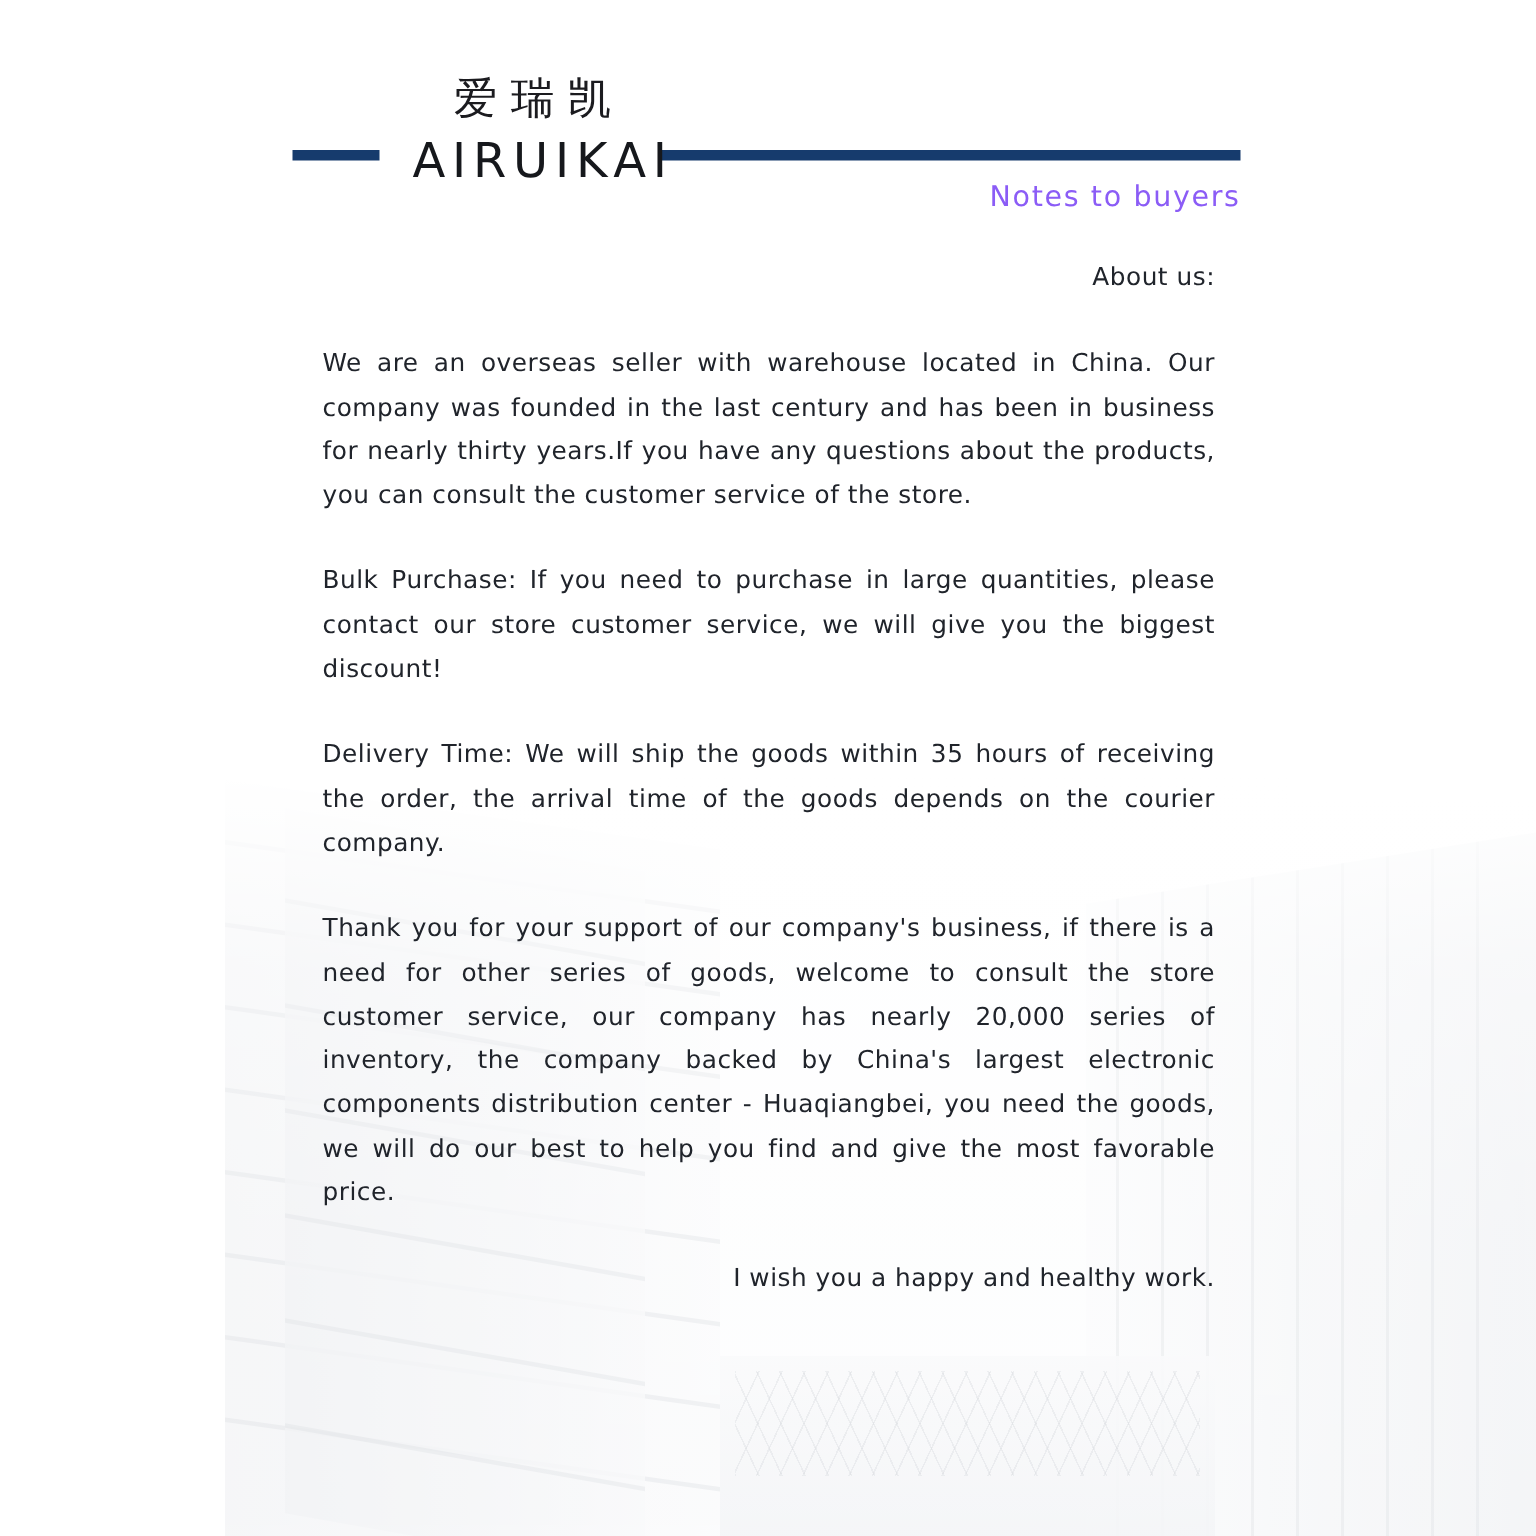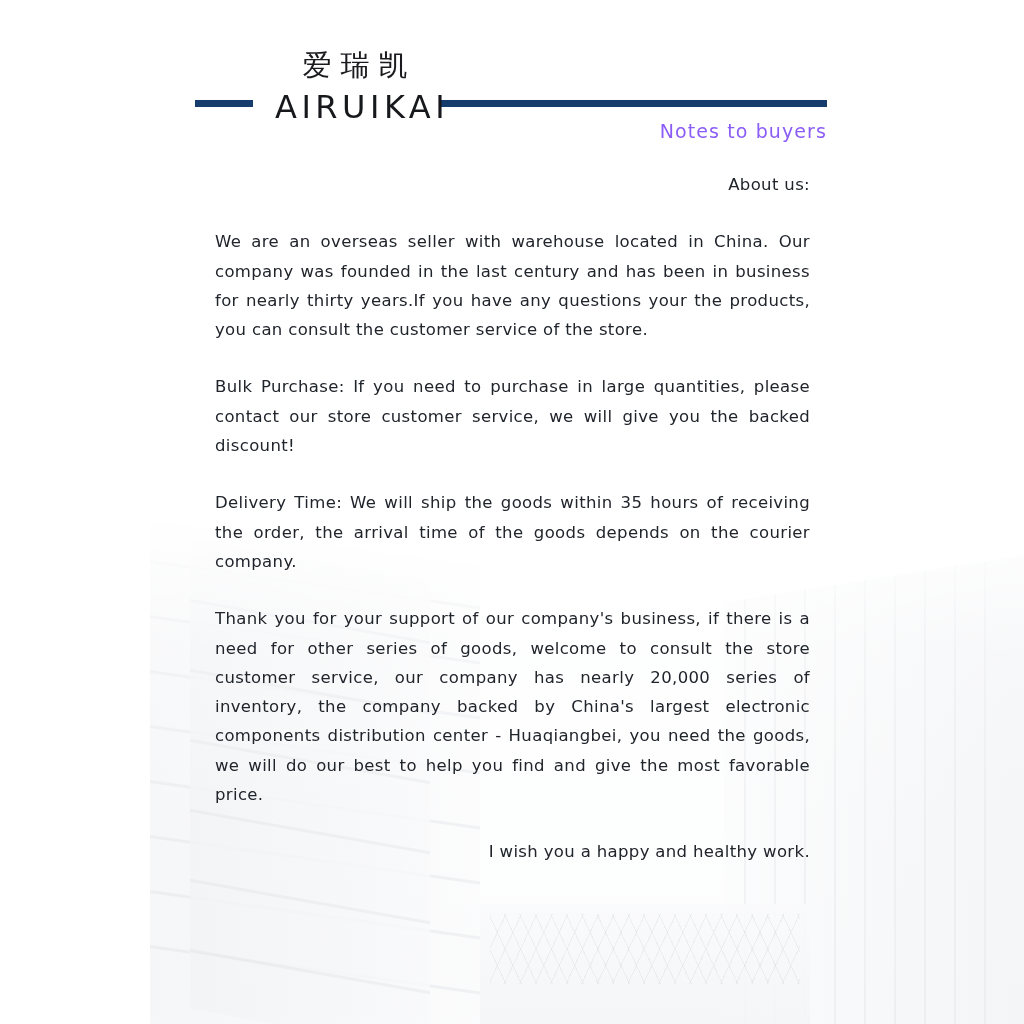--- a/index.html
+++ b/index.html
@@ -263,20 +263,20 @@
     <div class="brand">
       <div class="brand-cn">爱瑞凯</div>
       <div class="brand-en">AIRUIKAI</div>
     </div>
 
     <div class="header-title">Notes to buyers</div>
   </div>
 
   <div class="content">
     <p class="para nojustify">About us:</p>
-    <p class="para">We are an overseas seller with warehouse located in China. Our company was founded in the last century and has been in business for nearly thirty years.If you have any questions your the products, you can consult the customer service of the store.</p>
-    <p class="para">Bulk Purchase: If you need to purchase in large quantities, please contact our store customer service, we will give you the backed discount!</p>
+    <p class="para">We are an overseas seller with warehouse located in China. Our company was founded in the last century and has been in business for nearly thirty years.If you have any questions about the products, you can consult the customer service of the store.</p>
+    <p class="para">Bulk Purchase: If you need to purchase in large quantities, please contact our store customer service, we will give you the biggest discount!</p>
     <p class="para">Delivery Time: We will ship the goods within 35 hours of receiving the order, the arrival time of the goods depends on the courier company.</p>
     <p class="para">Thank you for your support of our company's business, if there is a need for other series of goods, welcome to consult the store customer service, our company has nearly 20,000 series of inventory, the company backed by China's largest electronic components distribution center - Huaqiangbei, you need the goods, we will do our best to help you find and give the most favorable price.</p>
     <p class="para last nojustify">I wish you a happy and healthy work.</p>
   </div>
 
 </div>
 
 </body></html>

